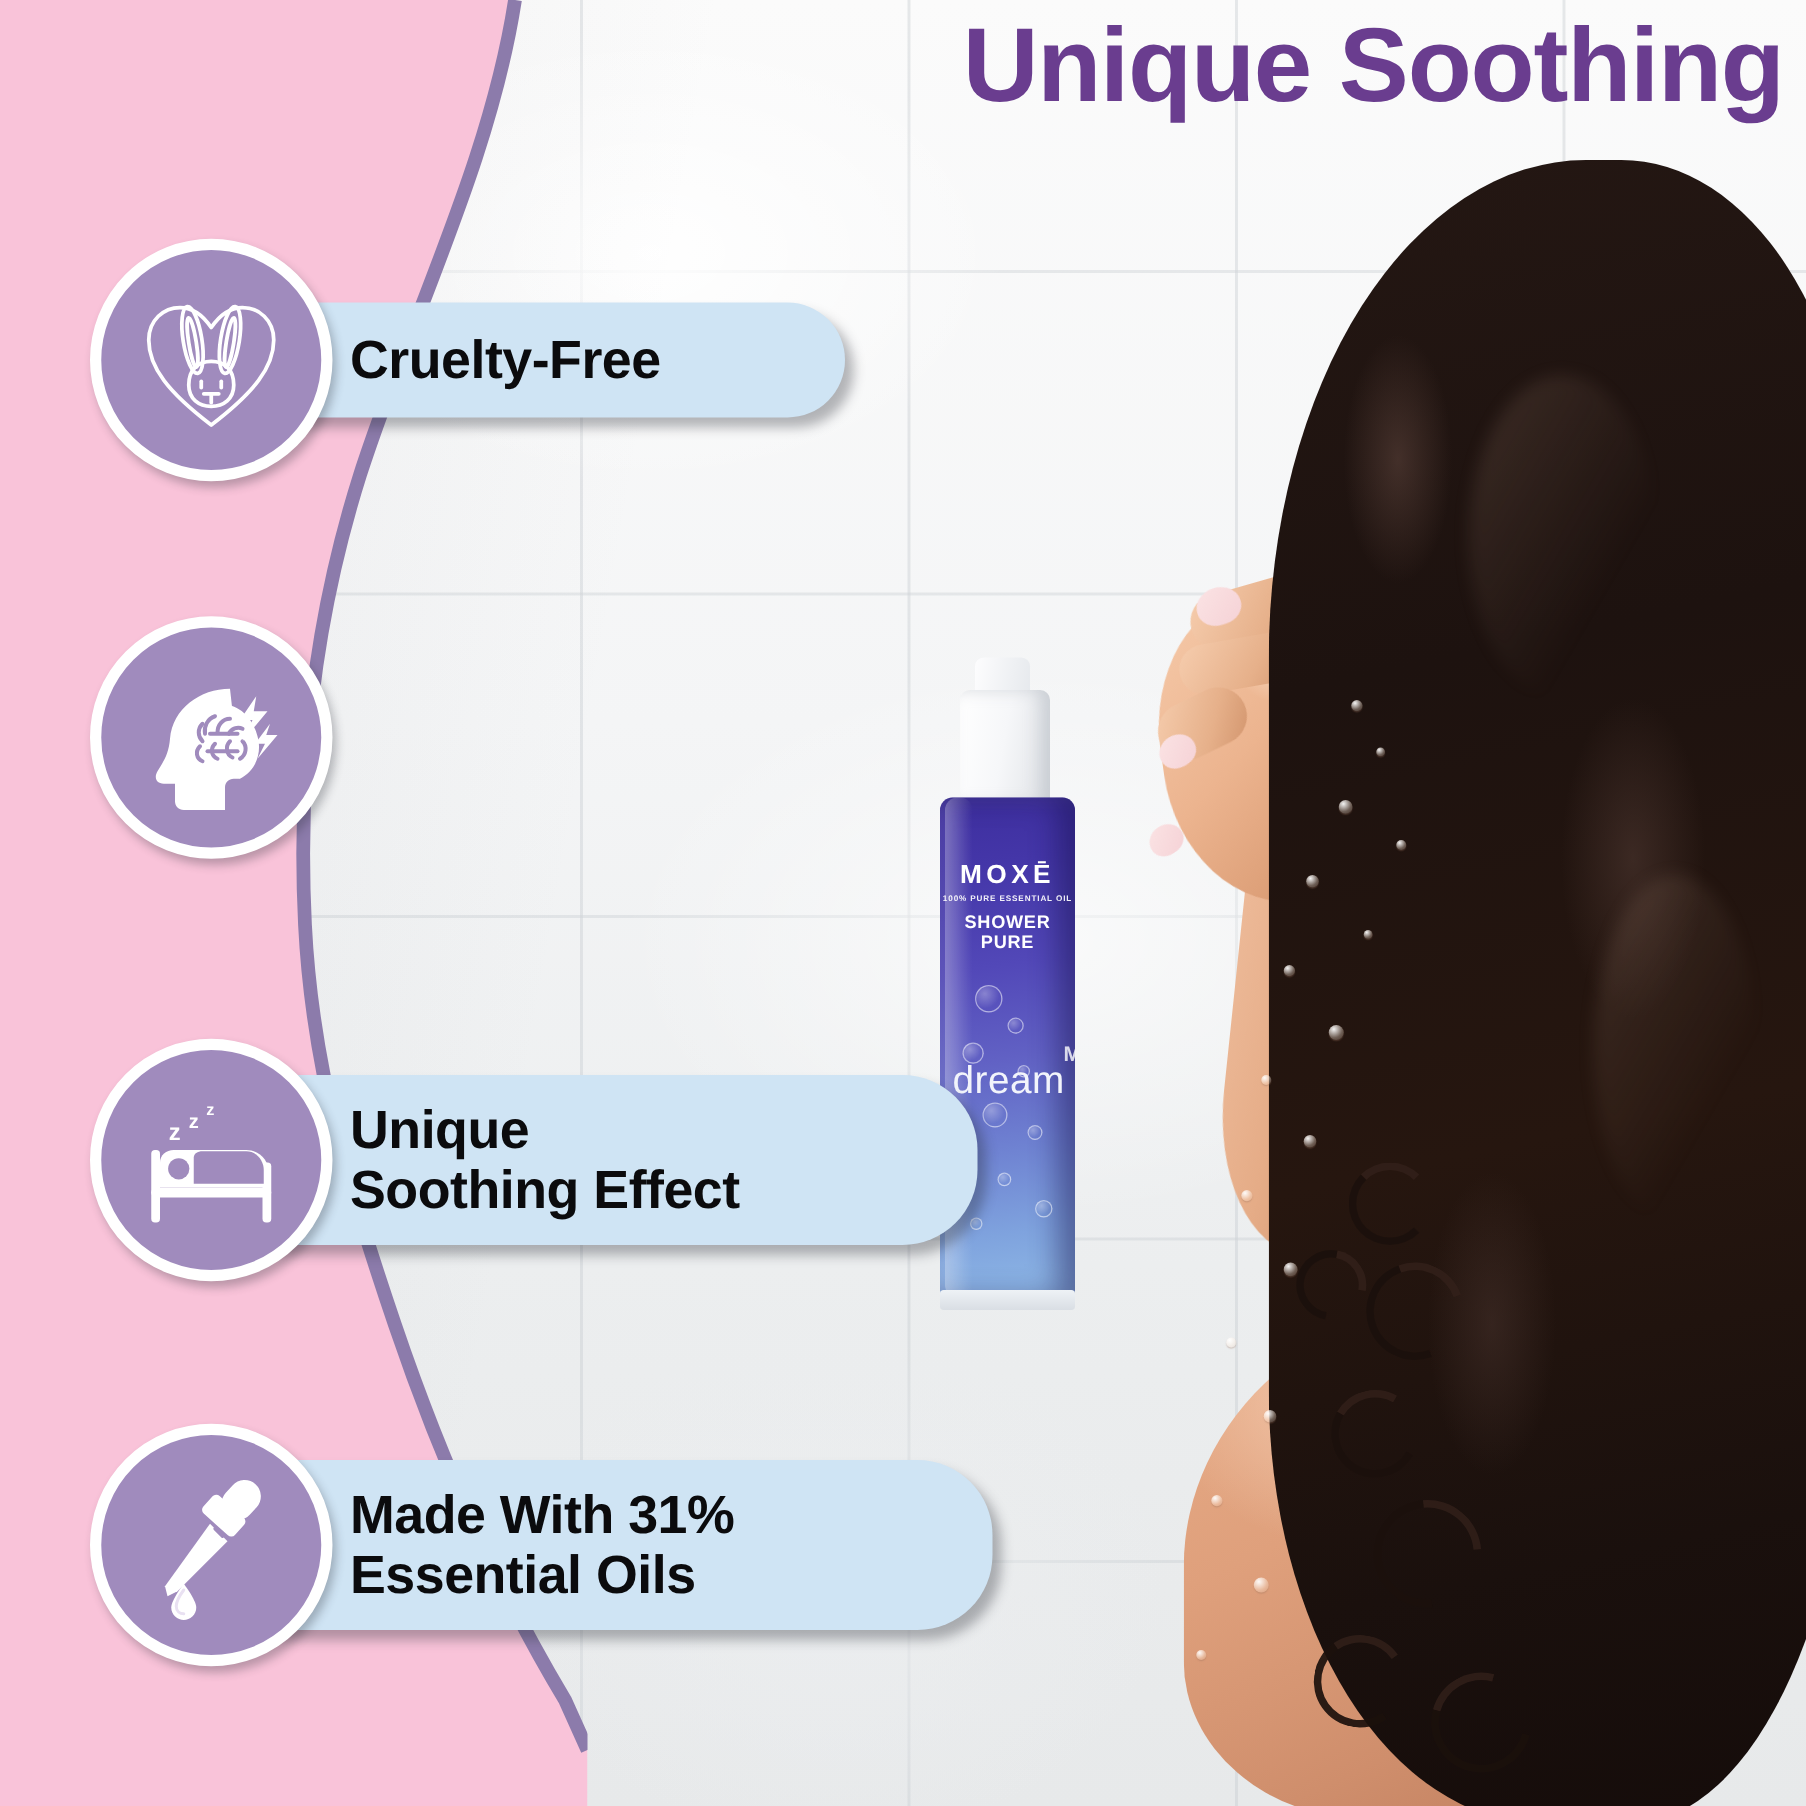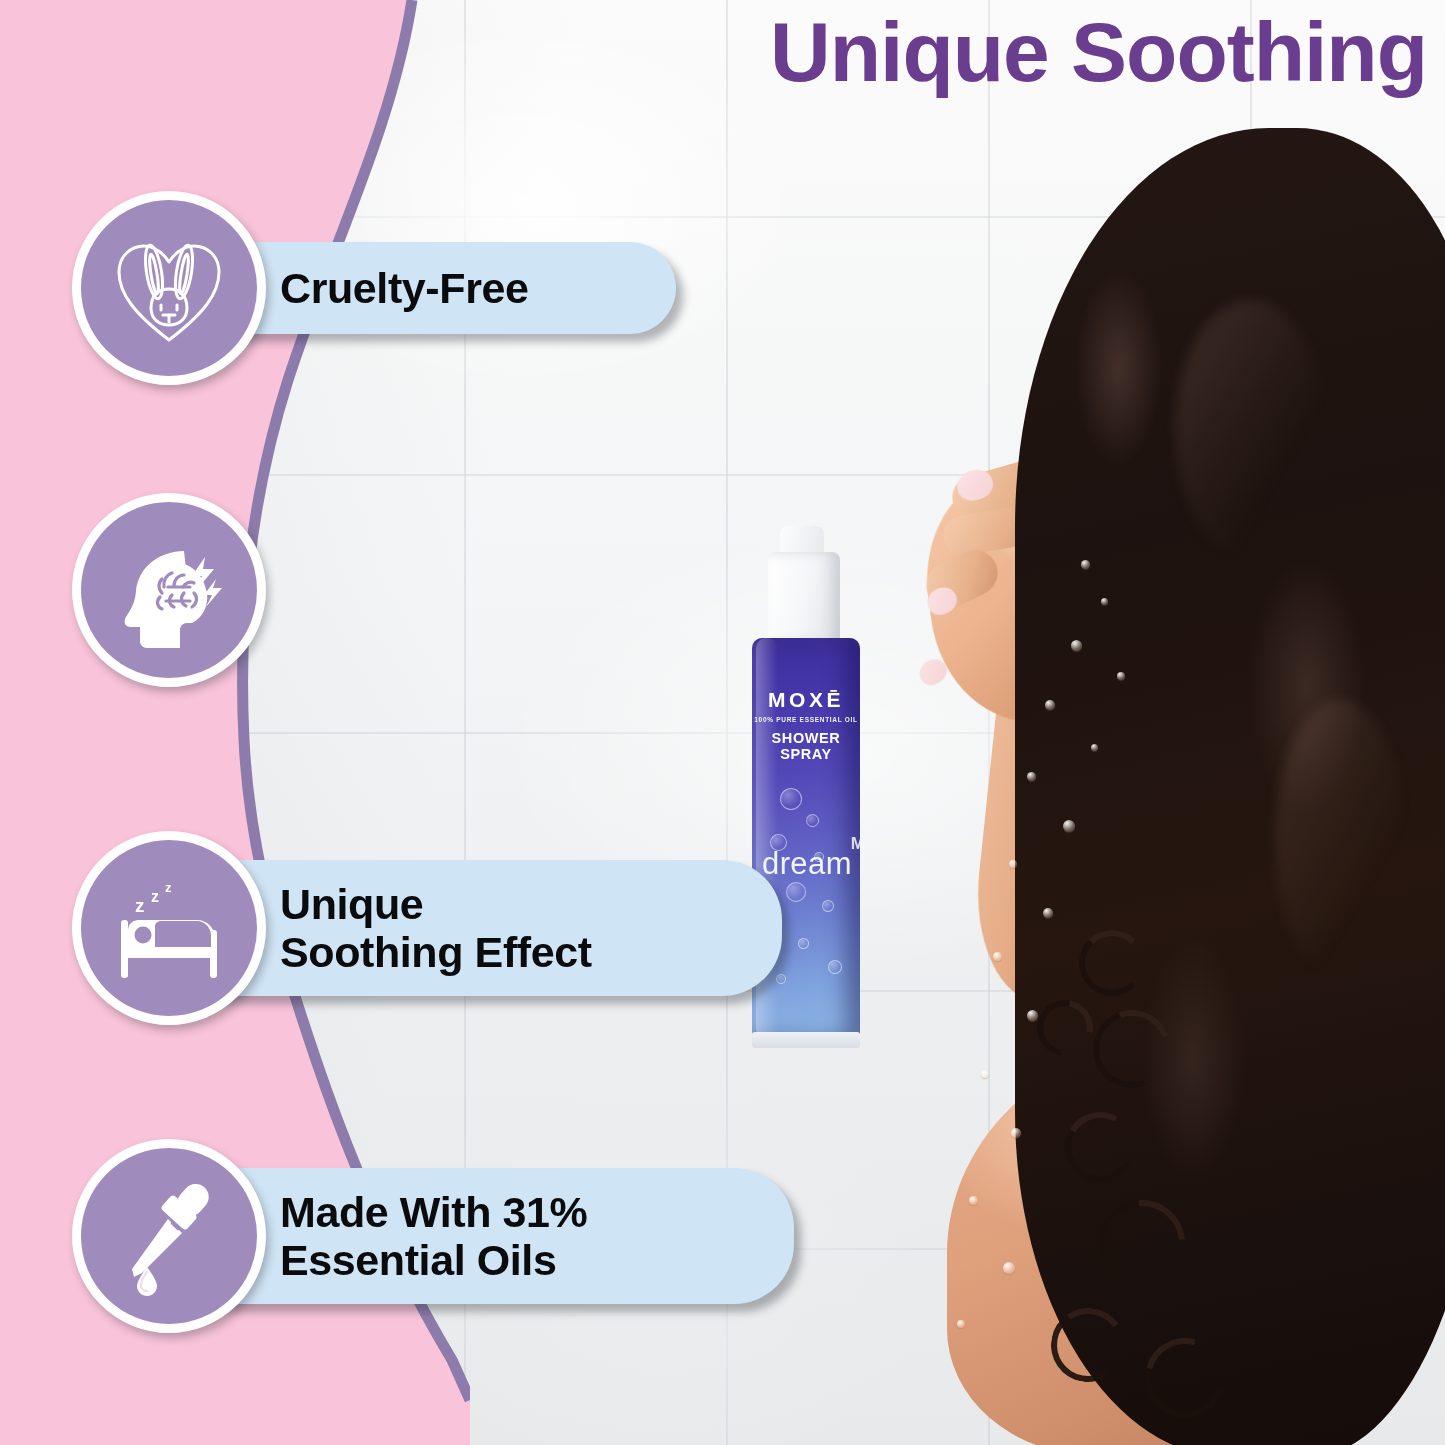--- a/index.html
+++ b/index.html
@@ -325,21 +325,21 @@
         <div class="bub" style="left:62px;top:214px;width:10px;height:10px;"></div>
         <div class="bub" style="left:34px;top:244px;width:20px;height:20px;"></div>
         <div class="bub" style="left:70px;top:262px;width:12px;height:12px;"></div>
         <div class="bub" style="left:14px;top:282px;width:15px;height:15px;"></div>
         <div class="bub" style="left:46px;top:300px;width:11px;height:11px;"></div>
         <div class="bub" style="left:76px;top:322px;width:14px;height:14px;"></div>
         <div class="bub" style="left:24px;top:336px;width:10px;height:10px;"></div>
       </div>
       <div class="brand">MOXĒ</div>
       <div class="brand-sub">100% PURE ESSENTIAL OIL</div>
-      <div class="brand-type">SHOWER SPRAY</div>
+      <div class="brand-type">SHOWER PURE</div>
       <div class="scent">dream</div>
       <div class="bottle-sidemark">M</div>
     </div>
     <div class="bottle-base"></div>
   </div>
 
   <svg class="pinkpanel" viewBox="0 0 470 1445" preserveAspectRatio="none">
     <path d="M0,0 L412,0
              C392,130 330,250 288,380
              C250,500 238,620 244,740

